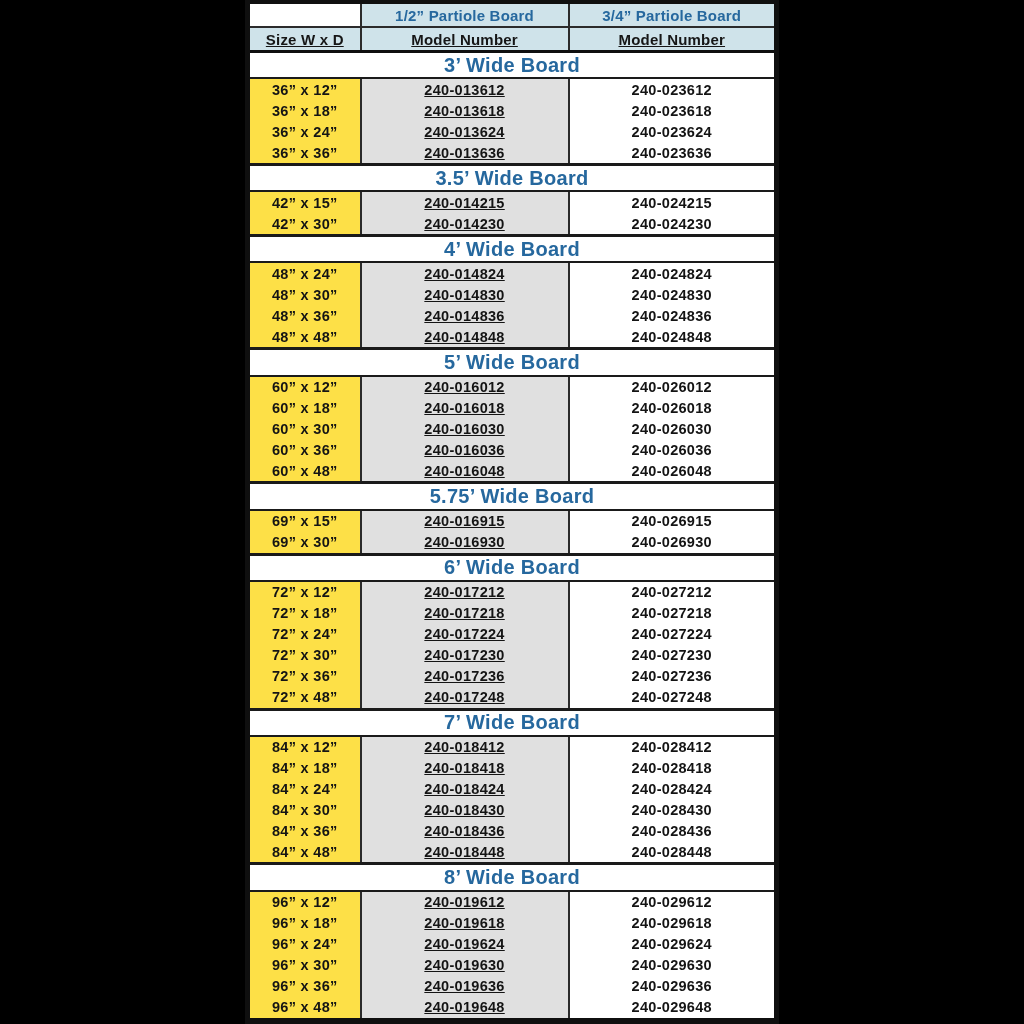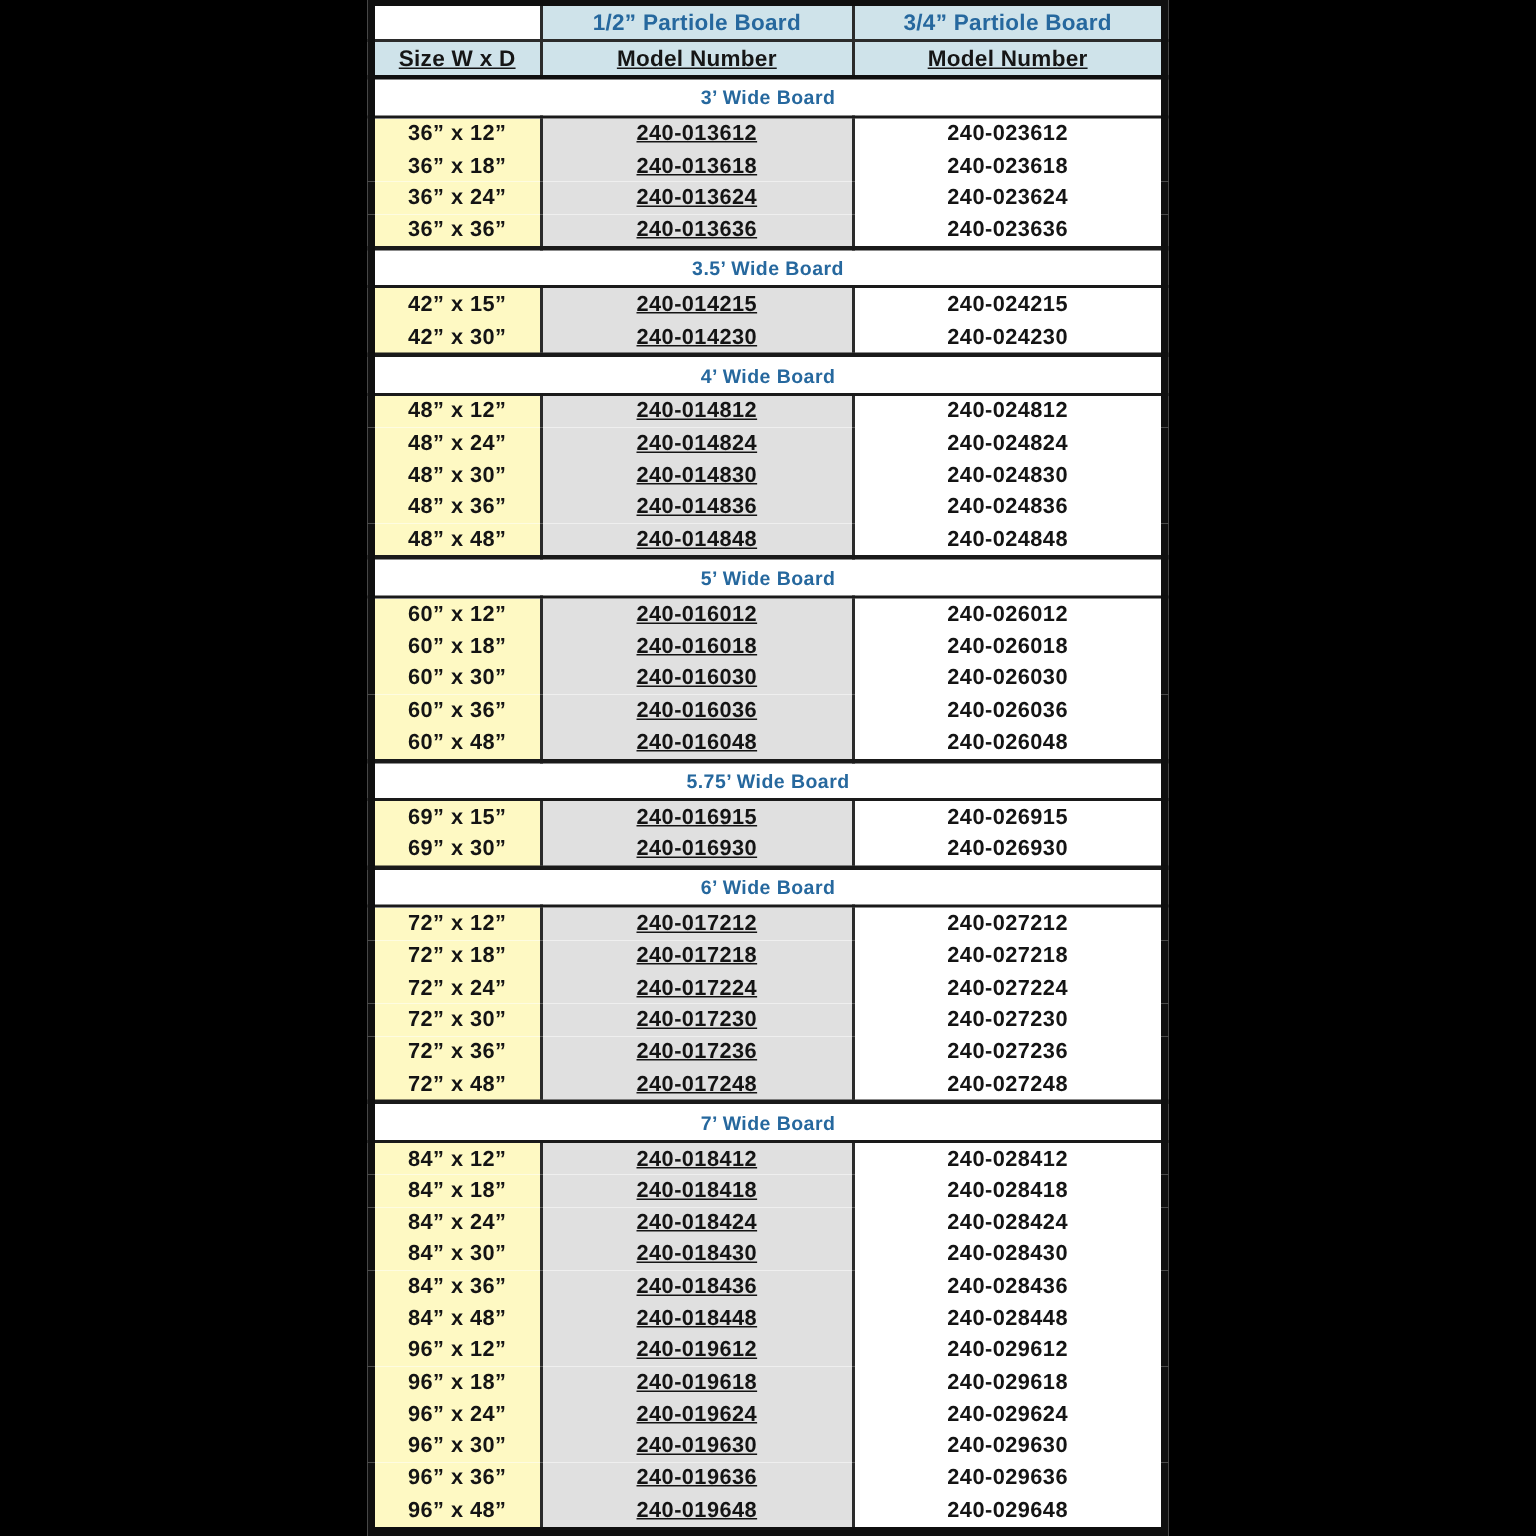--- a/index.html
+++ b/index.html
@@ -25,29 +25,29 @@
   .group-row .group{background:var(--header-blue);color:var(--accent-blue);letter-spacing:.2px;}
 
   
   .label-row th{height:22px;background:var(--header-blue);color:#161616;font-size:15px;border-bottom:3px solid #0f0f0f;letter-spacing:.2px;text-decoration:underline;}
 
   
   .v-sep{border-left:2px solid #2b2b2b;}
 
   
   .section-title{
-    color:var(--accent-blue);font-size:13px;height:22px;
+    color:var(--accent-blue);font-size:20px;height:22px;
     border-top:3px solid #1a1a1a;border-bottom:2px solid #1a1a1a;
     background:#fff;letter-spacing:.3px;
   }
 
   
   .data-row td{font-size:14.5px;color:#141414;height:20px;letter-spacing:.3px;}
   .data-row .gray{background:var(--model-gray);text-decoration:underline;}
-  .data-row .c-size{background:#fef9c3;}
+  .data-row .c-size{background:#fde047;}
 </style>
 </head>
 <body>
 
 <div class="canvas">
   <table class="board-table">
     <colgroup>
       <col style="width:112px">
       <col style="width:206px">
       <col style="width:206px">
@@ -98,25 +98,20 @@
         </tr>
         <tr class="data-row">
           <td class="c-size">42” x 30”</td>
           <td class="c-model gray v-sep">240-014230</td>
           <td class="c-model v-sep">240-024230</td>
         </tr>
         <tr>
           <td colspan="3" class="section-title">4’ Wide Board</td>
         </tr>
         <tr class="data-row">
-          <td class="c-size">48” x 12”</td>
-          <td class="c-model gray v-sep">240-014812</td>
-          <td class="c-model v-sep">240-024812</td>
-        </tr>
-        <tr class="data-row">
           <td class="c-size">48” x 24”</td>
           <td class="c-model gray v-sep">240-014824</td>
           <td class="c-model v-sep">240-024824</td>
         </tr>
         <tr class="data-row">
           <td class="c-size">48” x 30”</td>
           <td class="c-model gray v-sep">240-014830</td>
           <td class="c-model v-sep">240-024830</td>
         </tr>
         <tr class="data-row">
@@ -229,20 +224,23 @@
         <tr class="data-row">
           <td class="c-size">84” x 36”</td>
           <td class="c-model gray v-sep">240-018436</td>
           <td class="c-model v-sep">240-028436</td>
         </tr>
         <tr class="data-row">
           <td class="c-size">84” x 48”</td>
           <td class="c-model gray v-sep">240-018448</td>
           <td class="c-model v-sep">240-028448</td>
         </tr>
+        <tr>
+          <td colspan="3" class="section-title">8’ Wide Board</td>
+        </tr>
         <tr class="data-row">
           <td class="c-size">96” x 12”</td>
           <td class="c-model gray v-sep">240-019612</td>
           <td class="c-model v-sep">240-029612</td>
         </tr>
         <tr class="data-row">
           <td class="c-size">96” x 18”</td>
           <td class="c-model gray v-sep">240-019618</td>
           <td class="c-model v-sep">240-029618</td>
         </tr>

